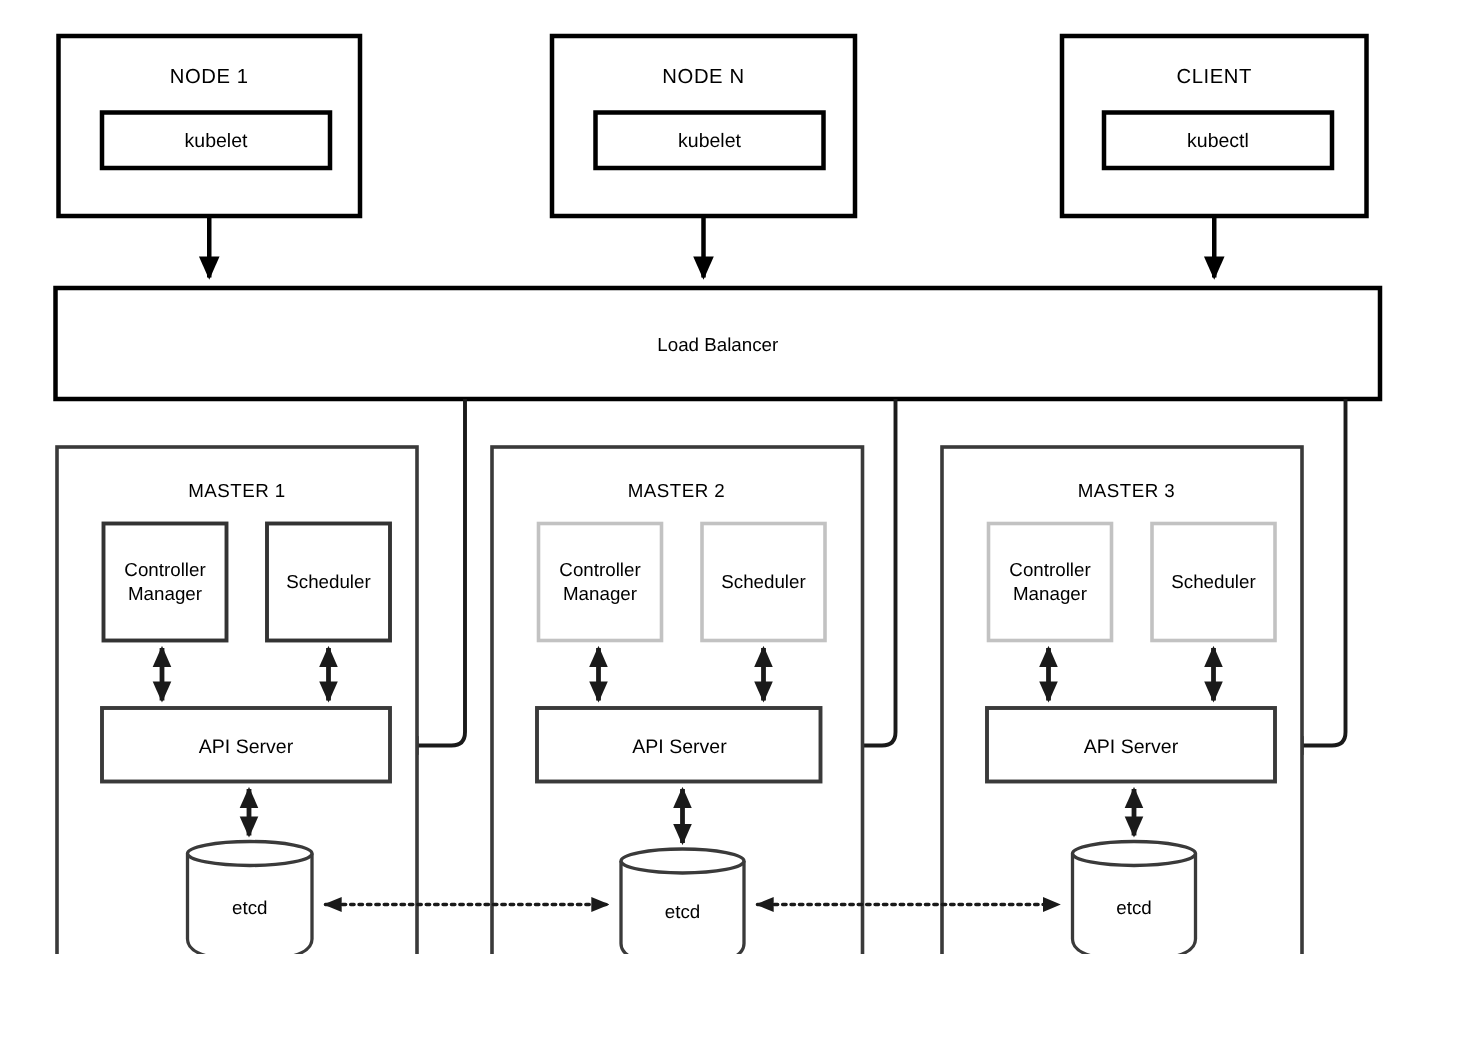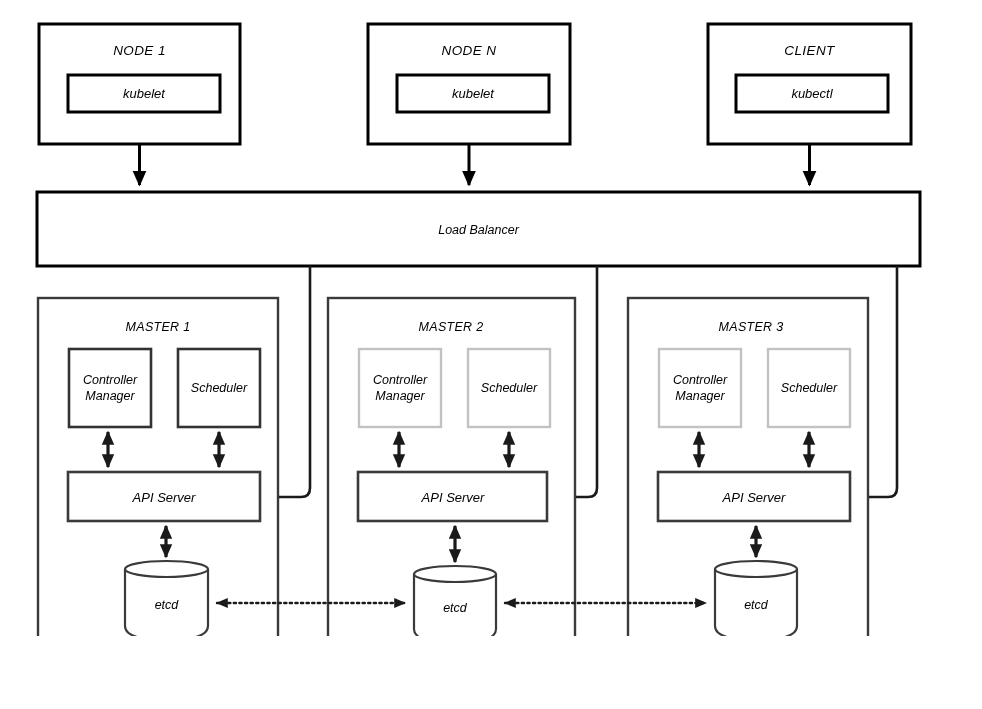--- a/index.html
+++ b/index.html
@@ -8,21 +8,20 @@
     padding: 0;
     background: #ffffff;
   }
   #diagram-root {
     position: relative;
     width: 982px;
     height: 636px;
     background: #ffffff;
     font-family: "Liberation Sans", sans-serif;
     overflow: hidden;
-    font-style: italic;
   }
   svg#diagram-svg {
     position: absolute;
     top: 0;
     left: 0;
     width: 982px;
     height: 709px;
     display: block;
   }
   

